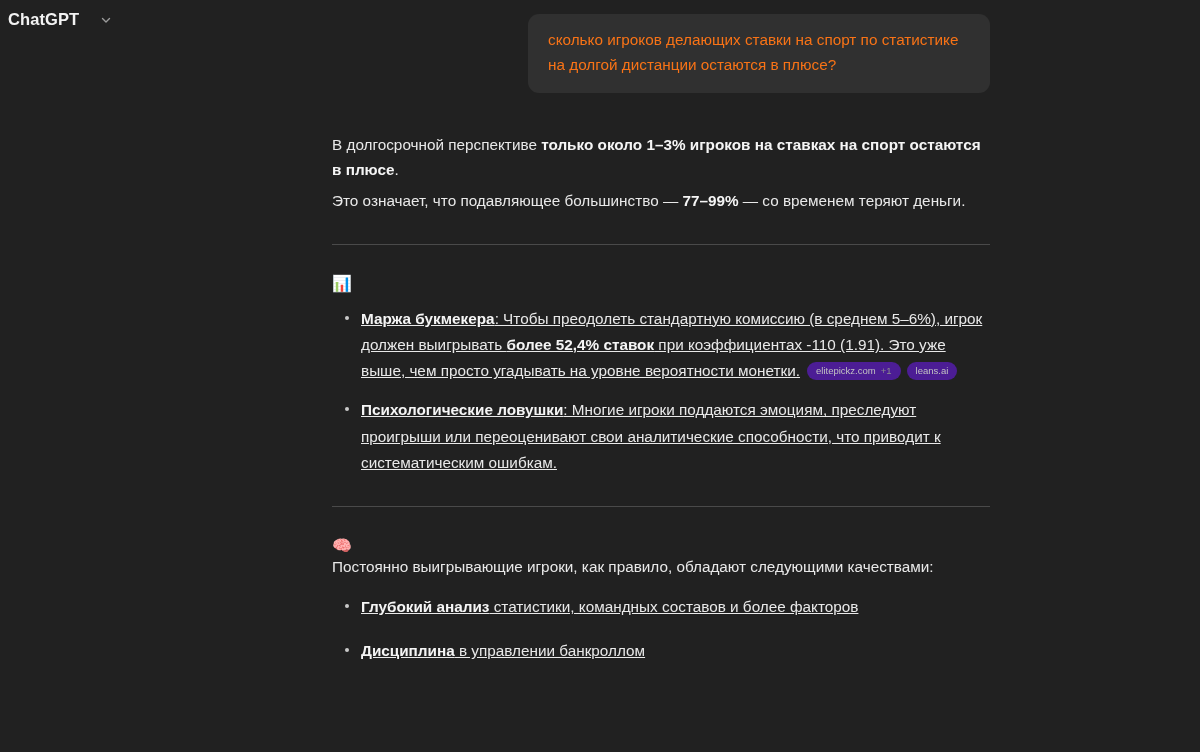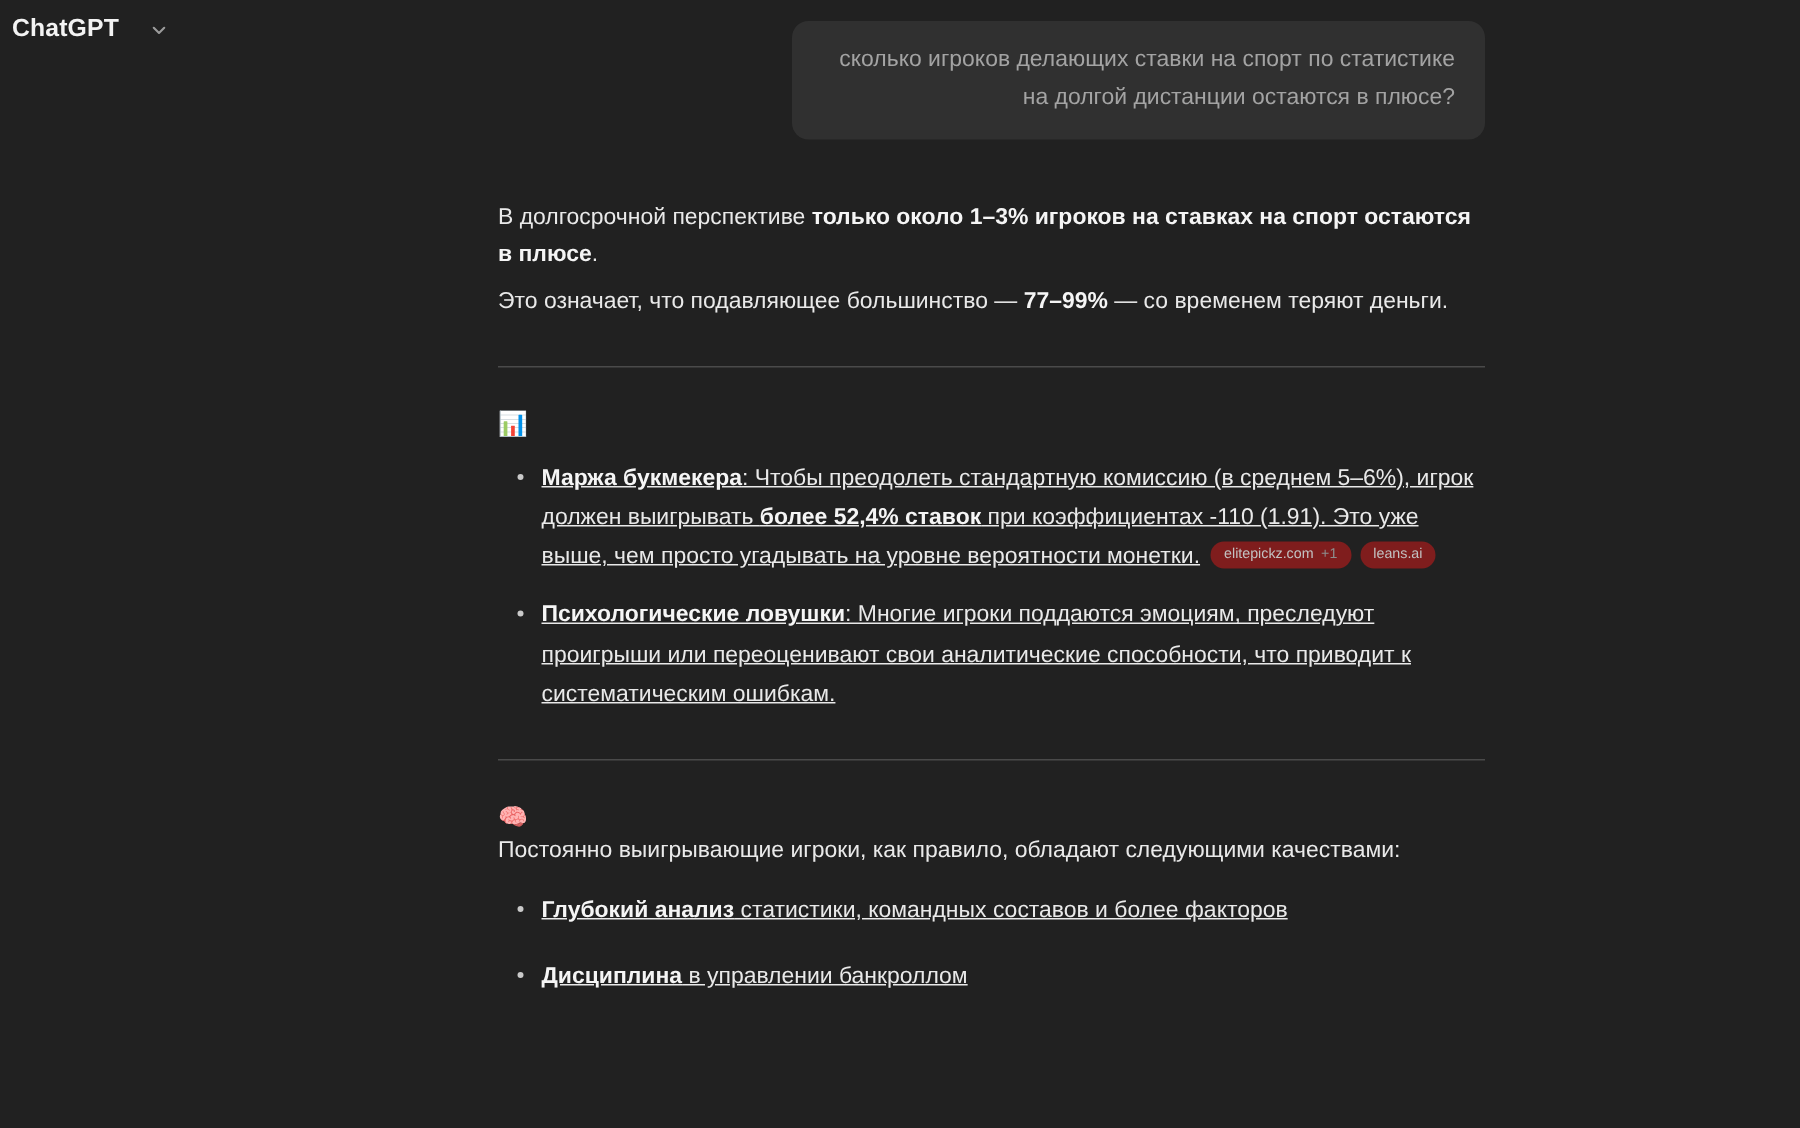--- a/index.html
+++ b/index.html
@@ -56,22 +56,22 @@
     justify-content: flex-end;
     padding-top: 14px;
   }
   .user-bubble {
     background: #303030;
     border-radius: 11px;
     padding: 14px 20px 15px 20px;
     max-width: 462px;
     font-size: 15.3px;
     line-height: 1.62;
-    color: #a3a3a3;
-    text-align: right;
+    color: #f97316;
+    text-align: left;
   }
 
   
   .assistant {
     padding-top: 39px;
     font-size: 15.3px;
     line-height: 1.68;
     color: #e9e9e9;
   }
   .assistant p { margin: 0; }
@@ -139,21 +139,21 @@
     gap: 6px;
     vertical-align: middle;
     margin-left: 7px;
     position: relative;
     top: -1px;
   }
   .pill {
     display: inline-flex;
     align-items: center;
     gap: 5px;
-    background: #7f1d1d;
+    background: #4c1d95;
     border-radius: 11px;
     padding: 3px 9px;
     font-size: 9.5px;
     color: #c2c2c2;
     line-height: 1.2;
     white-space: nowrap;
   }
   .pill .more { color: #8d8d8d; }
 </style>
 </head>

